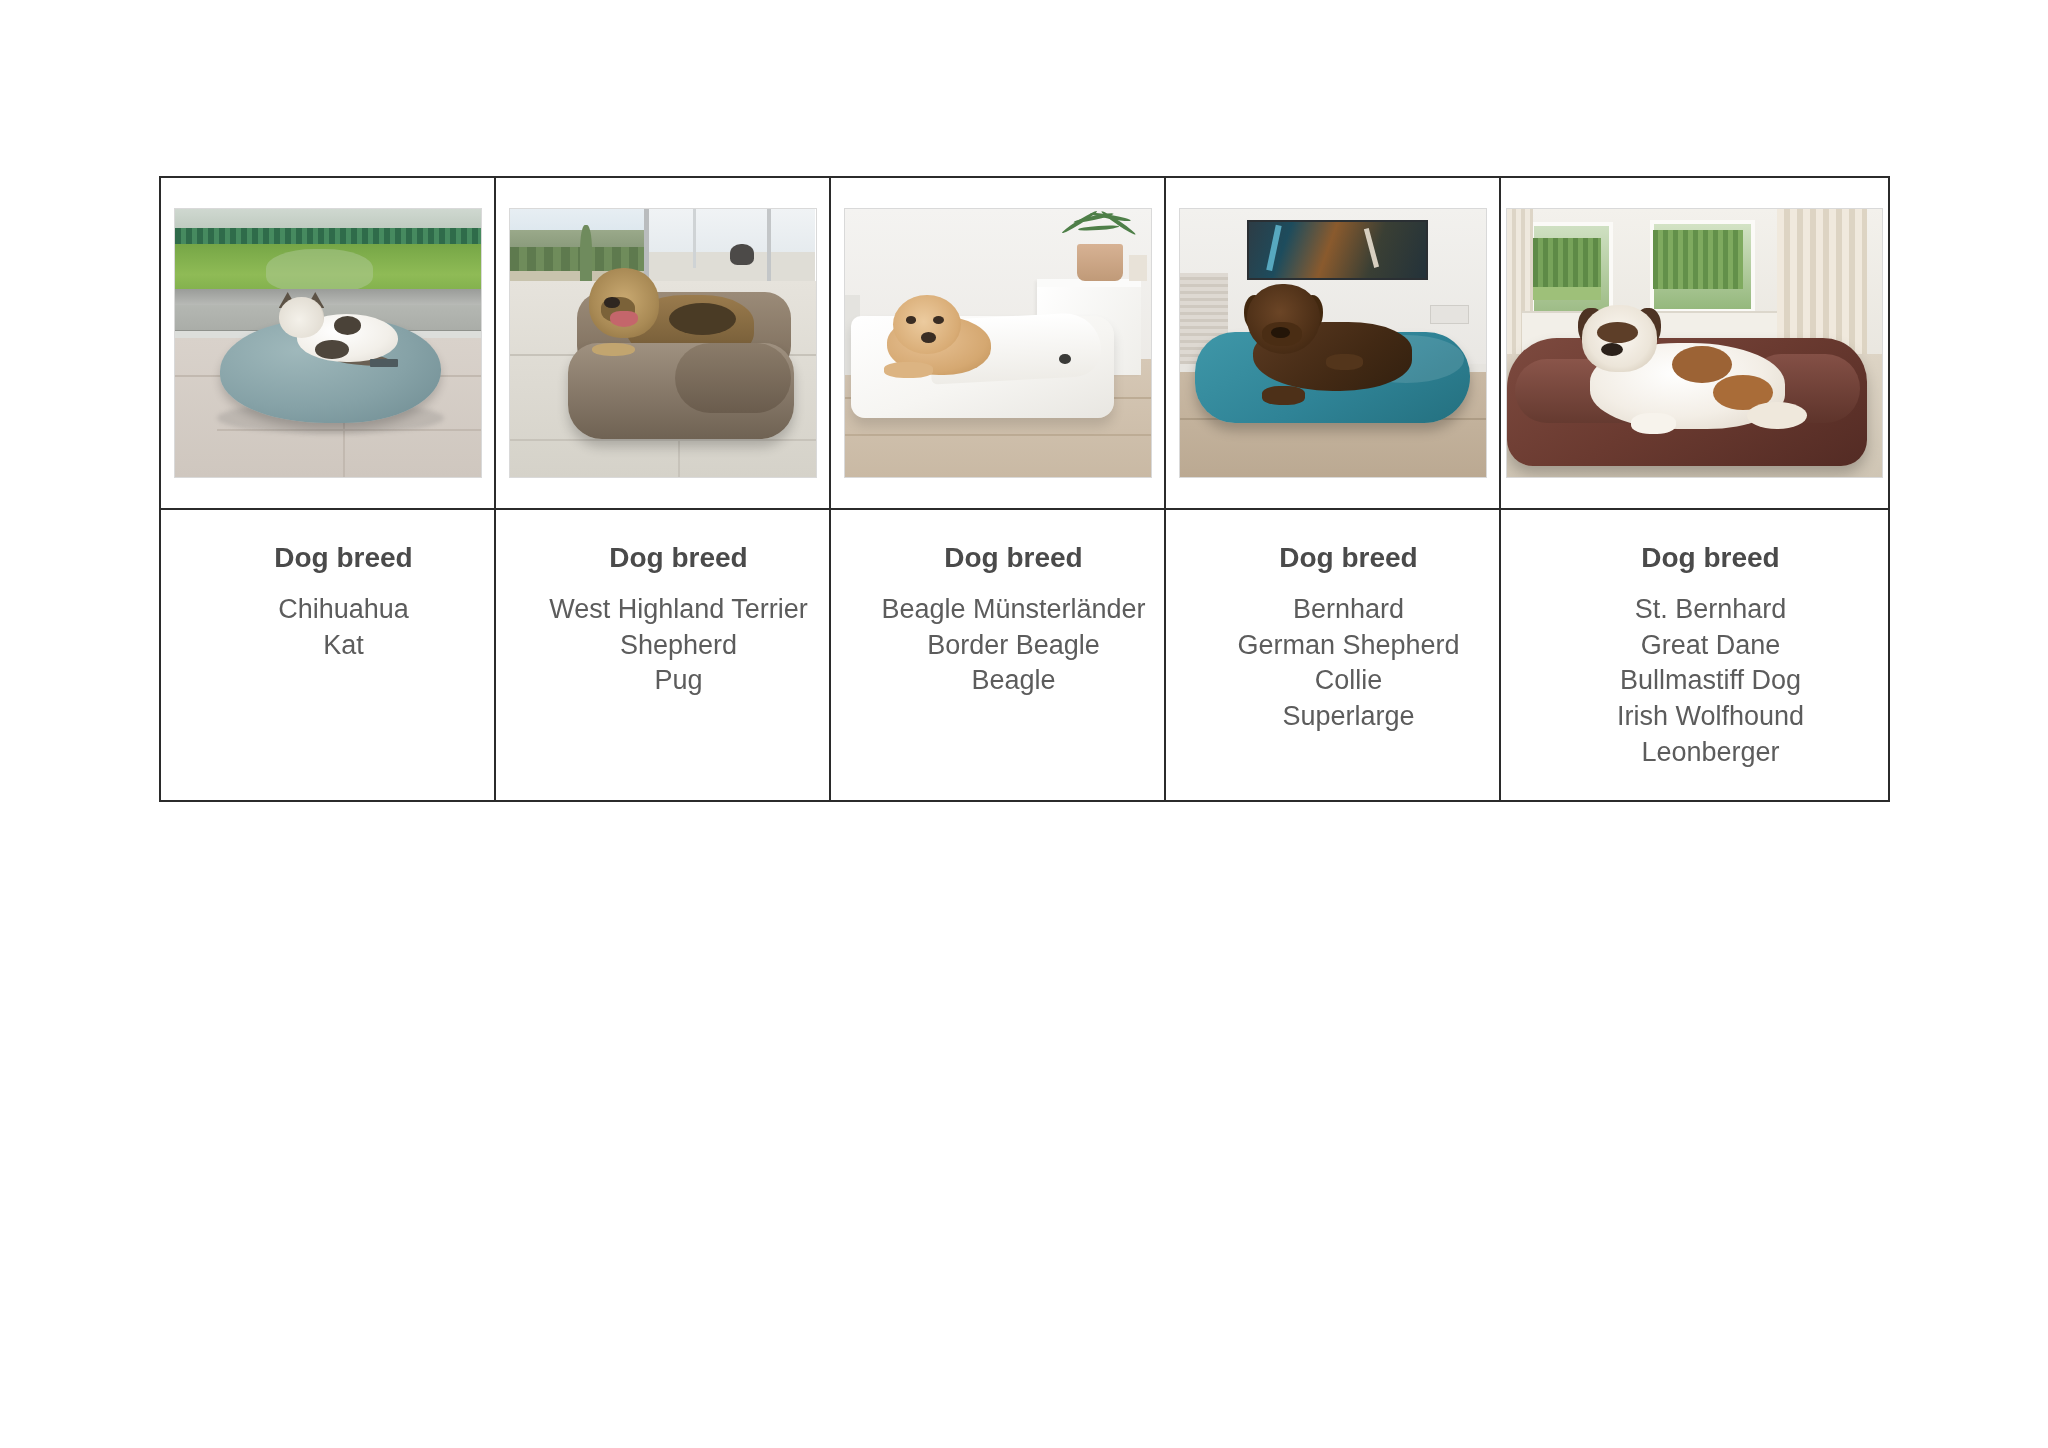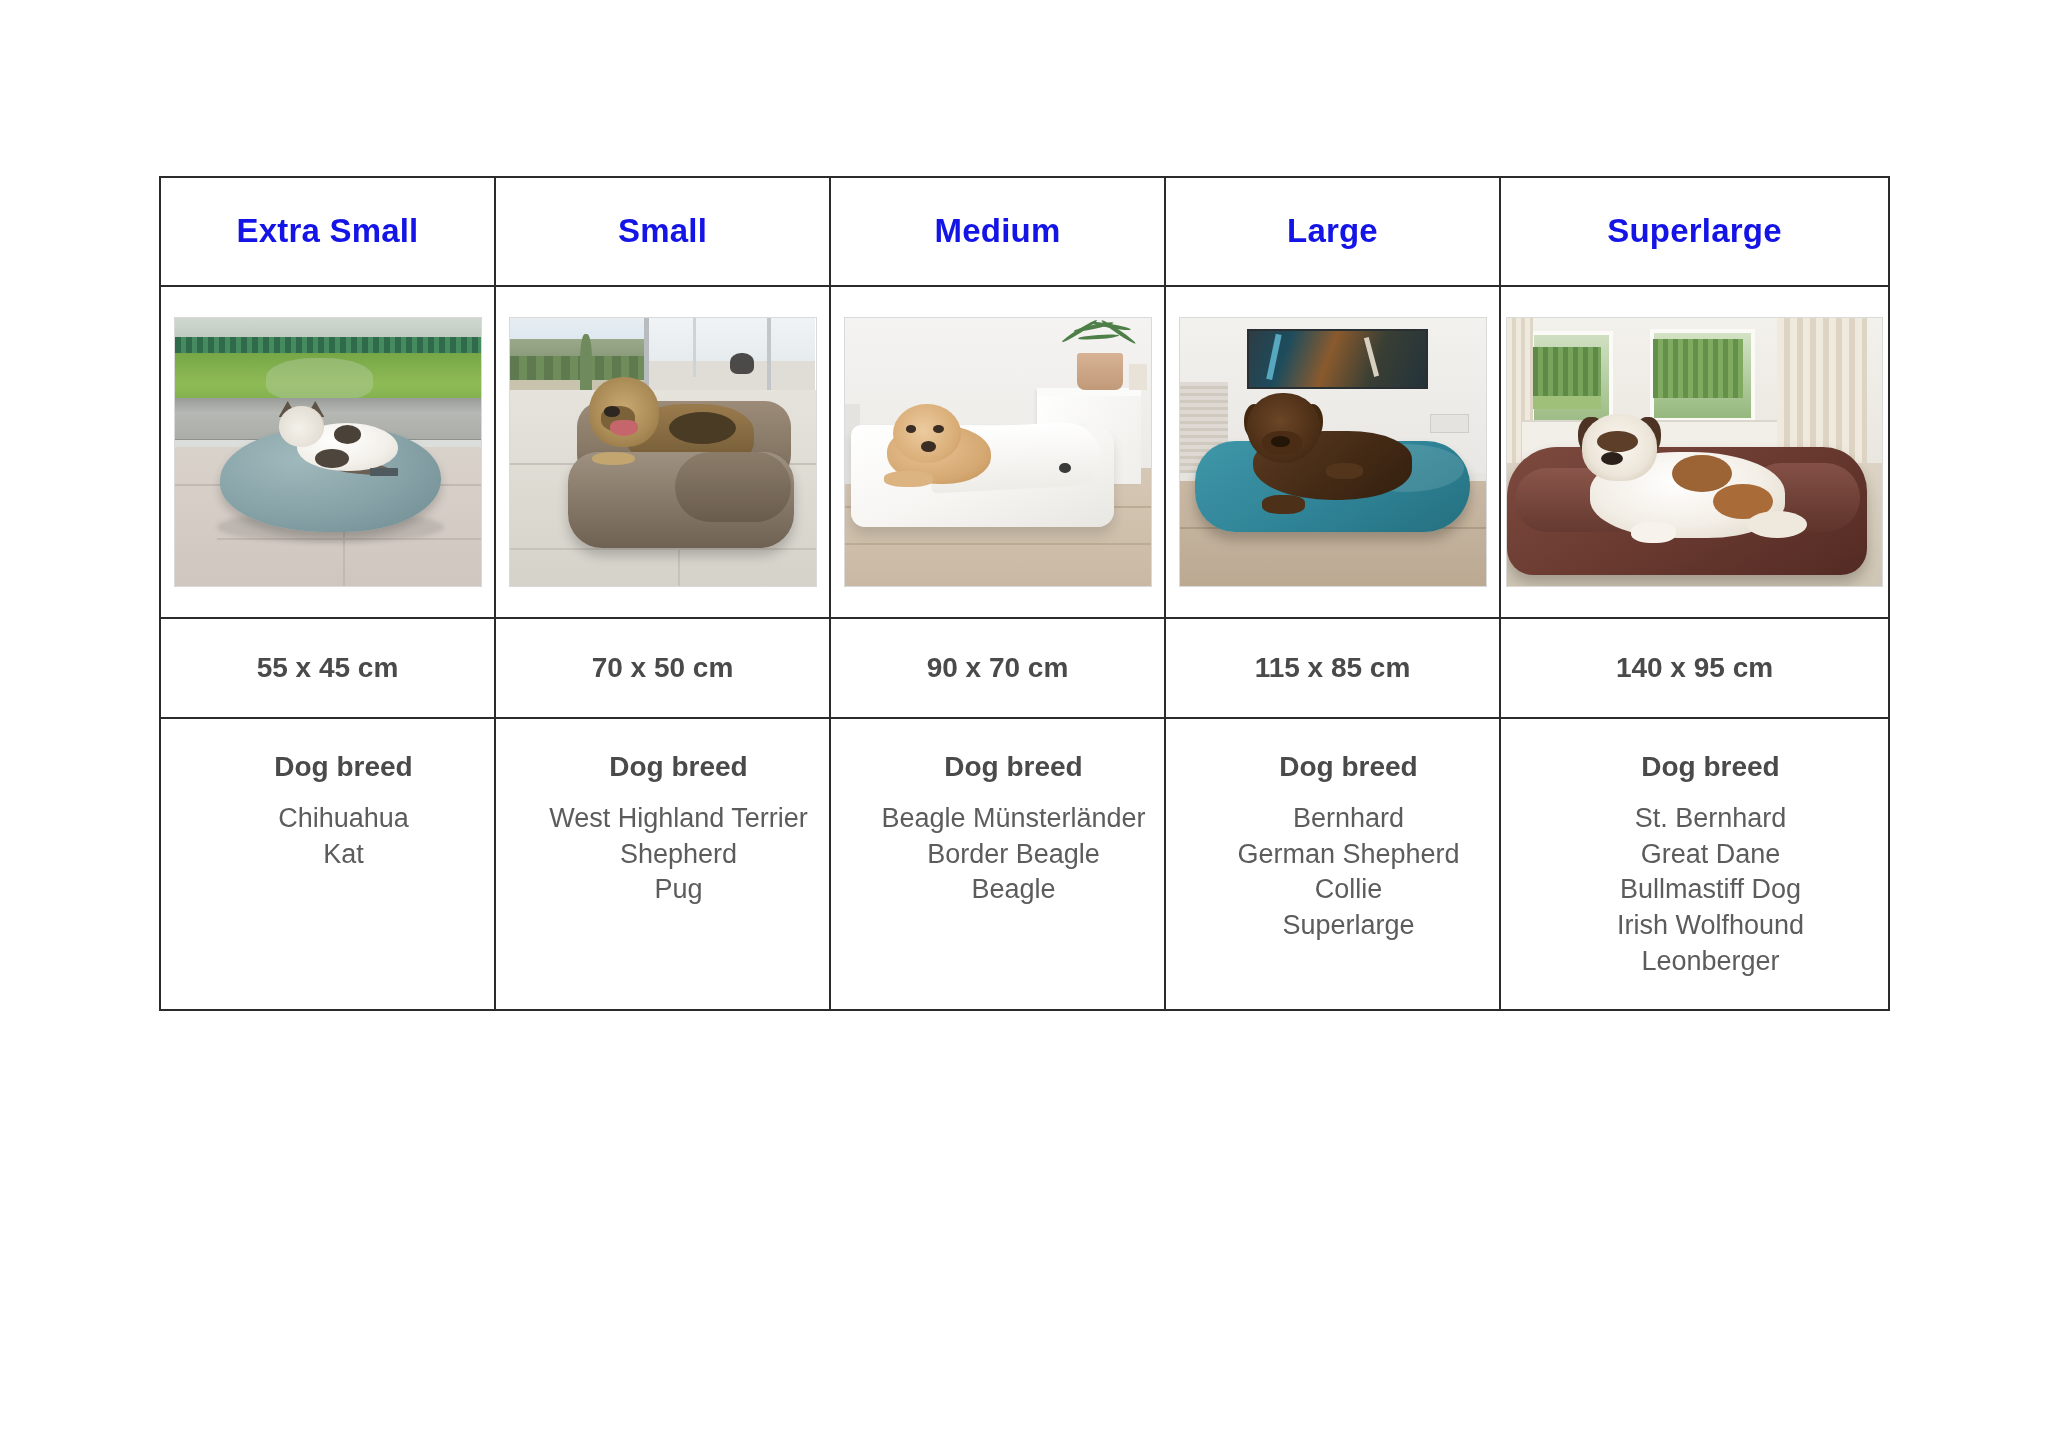--- a/index.html
+++ b/index.html
@@ -287,37 +287,20 @@
   <table class="size-table">
     <colgroup>
       <col class="c-std">
         <col class="c-std">
         <col class="c-std">
         <col class="c-std">
         <col class="c-wide">
     </colgroup>
     <tbody>
 
-      <tr class="row-header">
-        <td>
-          <div class="hdr-label">Extra Small</div>
-        </td>
-        <td>
-          <div class="hdr-label">Small</div>
-        </td>
-        <td>
-          <div class="hdr-label">Medium</div>
-        </td>
-        <td>
-          <div class="hdr-label">Large</div>
-        </td>
-        <td>
-          <div class="hdr-label">Superlarge</div>
-        </td>
-      </tr>
 
       <tr class="row-photo">
 
         <td>
           <div class="photo-wrap">
             <div class="photo p-std">
               <div class="layer s1-sky"></div>
               <div class="layer s1-hedge"></div>
               <div class="layer s1-grass"></div>
               <div class="layer s1-kerb"></div>
@@ -456,37 +439,20 @@
               <div class="layer s5-dogear2"></div>
               <div class="layer s5-doghead"></div>
               <div class="layer s5-dogmask"></div>
               <div class="layer s5-dognose"></div>
               <div class="layer s5-dogpaw"></div>
             </div>
           </div>
         </td>
       </tr>
 
-      <tr class="row-dims">
-        <td>
-          <div class="dim-label">55 x 45 cm</div>
-        </td>
-        <td>
-          <div class="dim-label">70 x 50 cm</div>
-        </td>
-        <td>
-          <div class="dim-label">90 x 70 cm</div>
-        </td>
-        <td>
-          <div class="dim-label">115 x 85 cm</div>
-        </td>
-        <td>
-          <div class="dim-label">140 x 95 cm</div>
-        </td>
-      </tr>
 
       <tr class="row-breed">
 
         <td>
           <div class="breed-cell">
             <div class="breed-title">Dog breed</div>
             <div class="breed-list">
               <span class="breed-item">Chihuahua</span>
               <span class="breed-item">Kat</span>
             </div>

